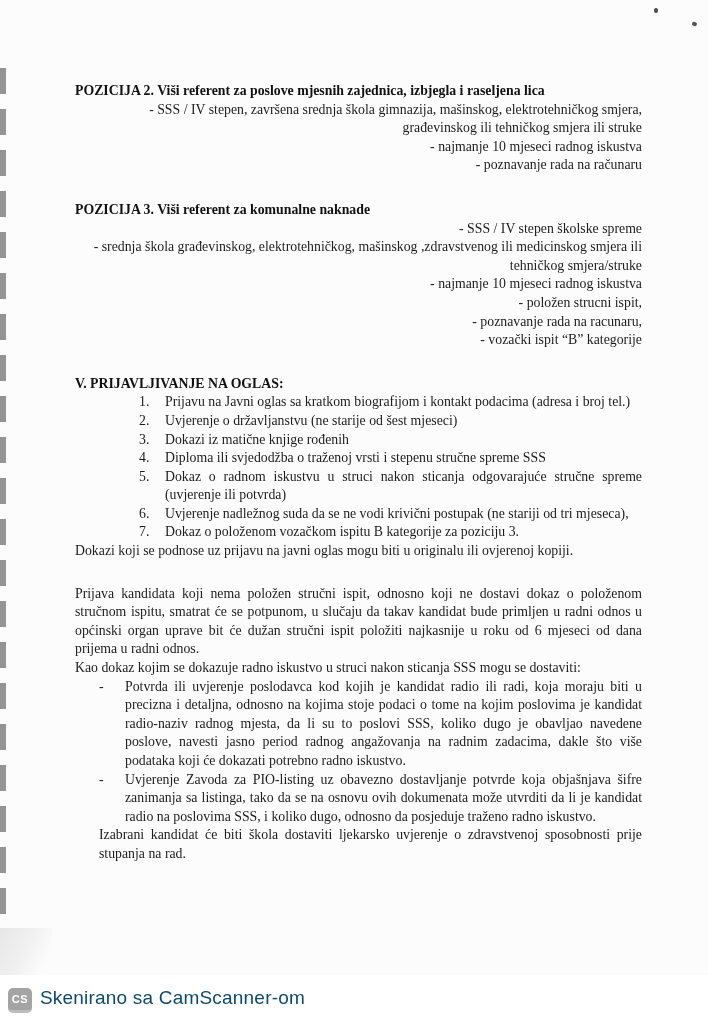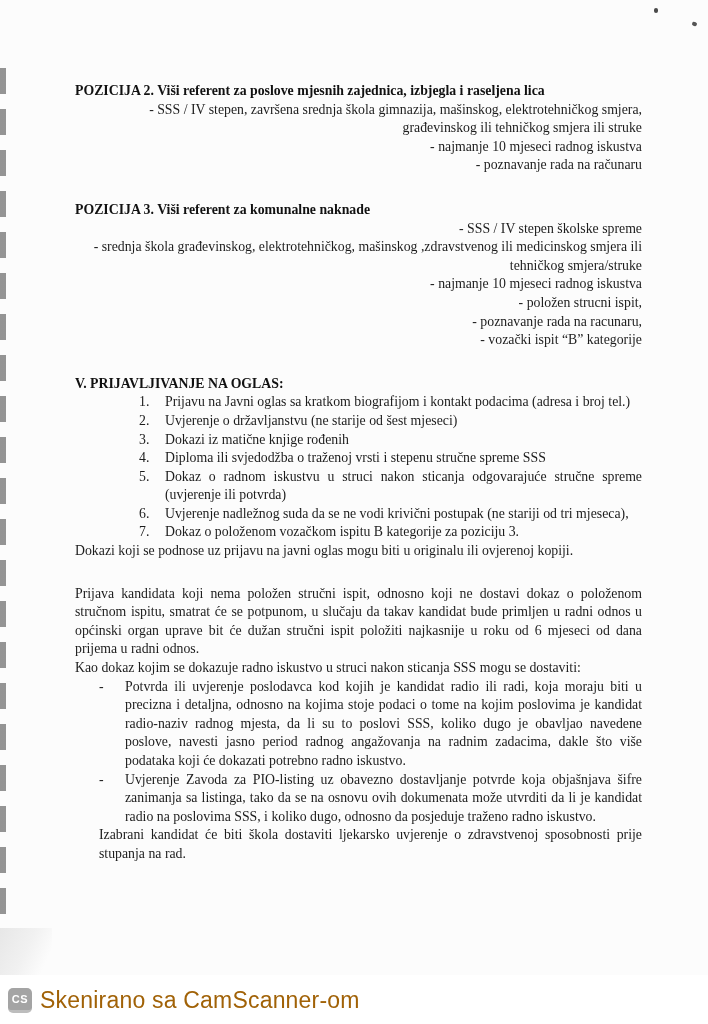--- a/index.html
+++ b/index.html
@@ -118,22 +118,22 @@
     font-weight: bold;
     font-size: 11px;
     line-height: 22px;
     text-align: center;
     letter-spacing: 0.5px;
   }
   .footer-text {
     position: absolute;
     left: 40px; top: 12px;
     font-family: "Liberation Sans", sans-serif;
-    font-size: 23px;
-    color: #a16207;
+    font-size: 19px;
+    color: #0c4a6e;
     letter-spacing: 0.2px;
   }
 </style>
 </head>
 <body>
 
 <div class="page">
 
   <div class="edge-dashes"></div>
   <div class="speck-1"></div>

